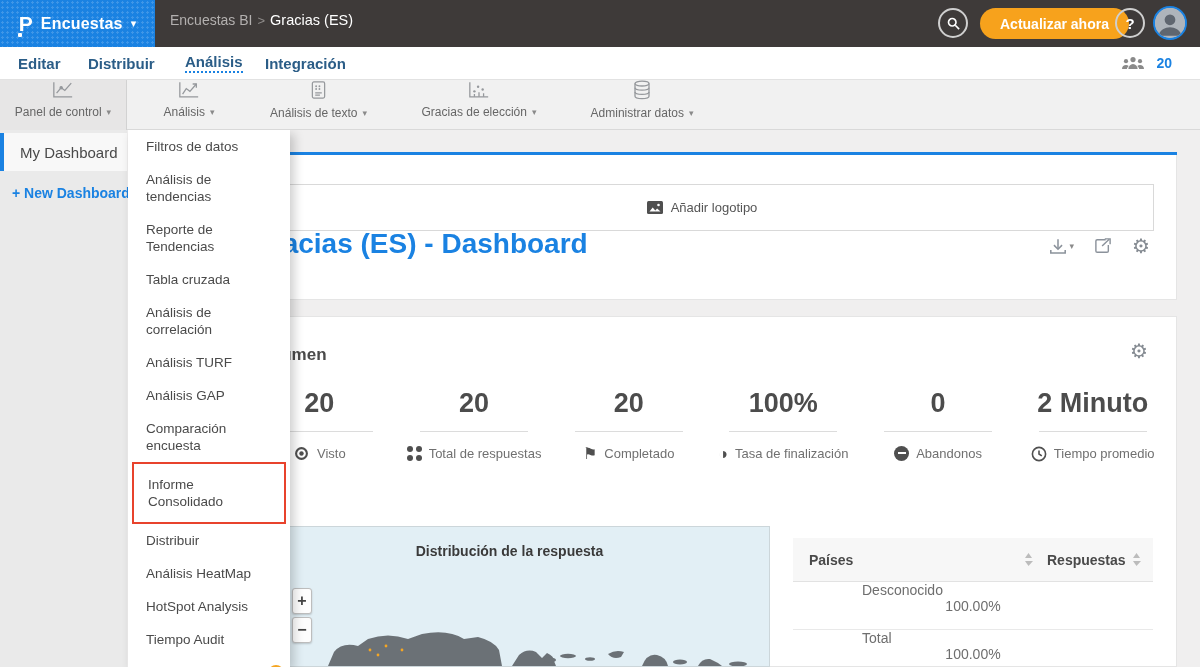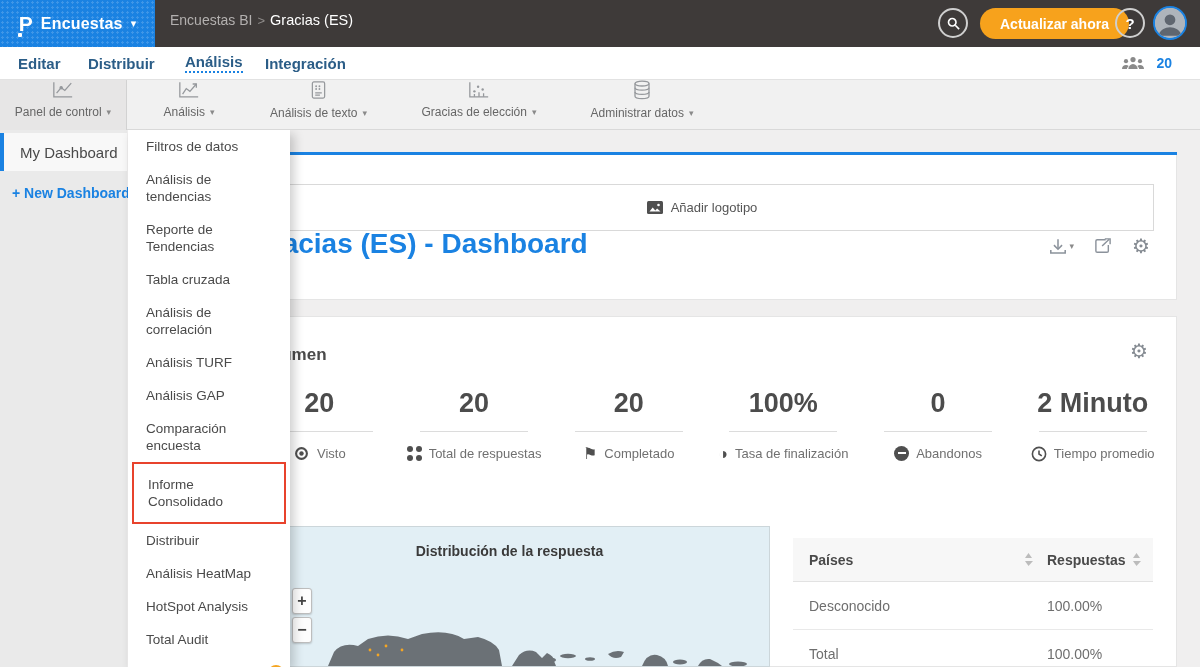--- a/index.html
+++ b/index.html
@@ -99,21 +99,21 @@
     box-shadow:0 1px 2px rgba(0,0,0,.18); color:#444; font-size:16px; font-weight:bold; line-height:24px; text-align:center;
     cursor:pointer; z-index:3; }
   .zin { left:292px; top:588px; } .zout { left:292px; top:617px; }
   .map-land { position:absolute; left:0; bottom:0; width:521px; height:46px; }
 
   .ctable { position:absolute; left:793px; top:538px; width:360px; z-index:2; font-size:14px; }
   .ct-head { display:flex; height:44px; background:#f7f7f7; border-bottom:1px solid #e2e2e2; align-items:center; color:#4a4a4a; font-weight:bold; }
   .ct-c1 { width:254px; padding-left:16px; display:flex; align-items:center; cursor:pointer; }
   .ct-c1 .sort { margin-left:auto; margin-right:14px; }
   .ct-c2 { flex:1; display:flex; align-items:center; gap:6px; cursor:pointer; }
-  .ct-row { display:flex; height:48px; align-items:center; border-bottom:1px solid #e9e9e9; color:#6e6e6e; }
+  .ct-row { display:flex; height:48px; align-items:center; border-bottom:1px solid #e9e9e9; color:#6e6e6e;flex-direction:column; }
   .ct-row .n { width:254px; padding-left:16px; }
   .ct-row .v { flex:1; }
   svg { display:block; }
 </style>
 </head>
 <body>
 
 <div id="app">
 
   <div class="blue-line"></div>
@@ -290,21 +290,21 @@
       <li class="dd-item">Reporte de Tendencias</li>
       <li class="dd-item">Tabla cruzada</li>
       <li class="dd-item">Análisis de correlación</li>
       <li class="dd-item">Análisis TURF</li>
       <li class="dd-item">Análisis GAP</li>
       <li class="dd-item">Comparación encuesta</li>
       <li class="dd-item hl">Informe Consolidado</li>
       <li class="dd-item">Distribuir</li>
       <li class="dd-item">Análisis HeatMap</li>
       <li class="dd-item">HotSpot Analysis</li>
-      <li class="dd-item">Total Audit</li>
+      <li class="dd-item">Tiempo Audit</li>
       <li class="dd-item">
         <span>Live Cast Analysis</span>
         <span class="dd-badge">
           <svg width="9" height="10" viewBox="0 0 10 11" fill="#7a4b00">
               <path d="M3.5 1h3v3l2.3 4.2A1.6 1.6 0 0 1 7.3 10H2.7a1.6 1.6 0 0 1-1.5-1.8L3.5 4z"></path>
             </svg>
         </span>
       </li>
     </ul>
   </div>

